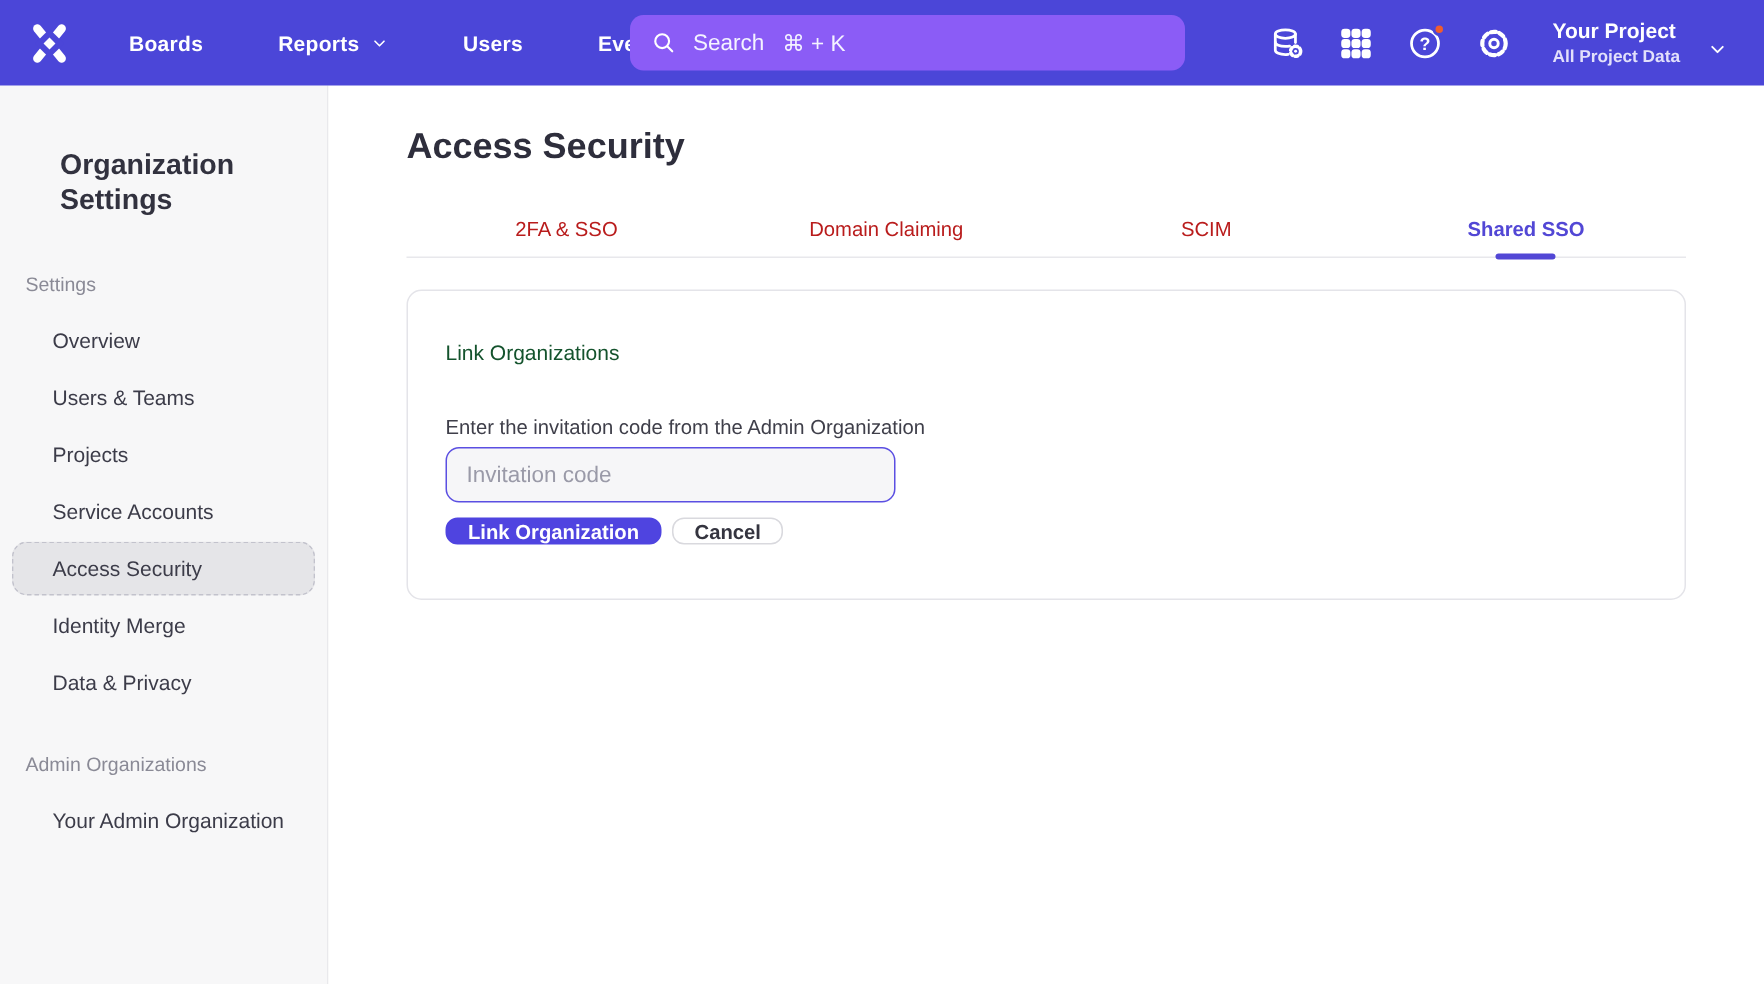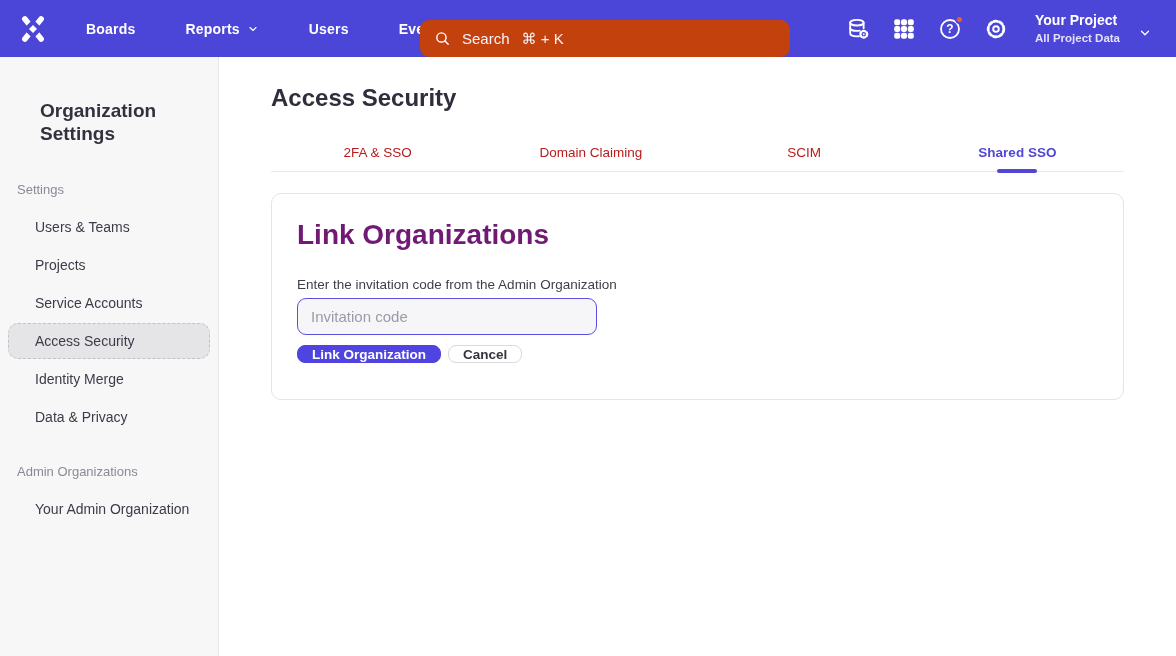--- a/index.html
+++ b/index.html
@@ -12,22 +12,22 @@
     padding:0 24px 0 18px; position:relative;
   }
   .logo { width:30px; height:30px; display:flex; align-items:center; justify-content:center; cursor:pointer; }
   .topnav { display:flex; align-items:flex-end; margin-left:38px; gap:4px; }
   .topnav-item {
     color:#fff; font-size:14px; font-weight:600; letter-spacing:.2px;
     padding:8px 0; margin-right:46px; display:flex; align-items:center; gap:7px; cursor:pointer;
   }
   .chev { width:12px; height:12px; stroke:#fff; stroke-width:2.2; fill:none; stroke-linecap:round; stroke-linejoin:round; }
   .search-pill {
-    position:absolute; left:420px; top:20px; width:370px; height:37px;
-    background:#c2410c; border-radius:9px; display:flex; align-items:center;
+    position:absolute; left:420px; top:10px; width:370px; height:37px;
+    background:#8b5cf6; border-radius:9px; display:flex; align-items:center;
     padding:0 14px; cursor:text;
   }
   .search-pill svg { width:17px; height:17px; stroke:#fff; stroke-width:2; fill:none; stroke-linecap:round; }
   .search-label { color:#f4f3ff; font-size:15px; margin-left:11px; font-weight:500; }
   .search-shortcut { color:#f4f3ff; font-size:15px; margin-left:12px; font-weight:500; }
   .topbar-right { margin-left:auto; display:flex; align-items:center; }
   .icon-btn {
     width:46px; height:40px; display:flex; align-items:center; justify-content:center;
     cursor:pointer; position:relative; color:#fff;
   }
@@ -76,21 +76,21 @@
   .tab .underline {
     display:none; position:absolute; bottom:-2px; left:50%; transform:translateX(-50%);
     width:40px; height:4px; border-radius:2px; background:#5247d5;
   }
   .tab.active .underline { display:block; }
 
   .card {
     margin-top:21px; border:1px solid #e4e4e9; border-radius:10px; background:#fff;
     padding:28px 25px 26px 25px; height:207px;
   }
-  .card-title { font-size:28px; font-weight:700; color:#701a75; line-height:26px; }
+  .card-title { font-size:14px; font-weight:400; color:#14532d; line-height:26px; }
   .field-label { font-size:13.5px; color:#3f3f4a; margin-top:28px; line-height:18px; display:block; }
   .invite-input {
     margin-top:4px; width:300px; height:37px; border:1px solid #5b4fe2; border-radius:9px;
     background:#f6f6f8; padding:0 13px; font-size:15px; color:#34343f; outline:none; display:block;
     font-family:"Liberation Sans", sans-serif;
   }
   .invite-input::placeholder { color:#9a9aa8; }
   .btn-row { margin-top:10px; display:flex; gap:7px; }
   .btn {
     height:18px; border-radius:8px; font-size:13.5px; font-weight:600; cursor:pointer;
@@ -193,20 +193,24 @@
 
 <div class="shell">
 
   <aside class="sidebar">
     <h1 class="sidebar-title">Organization Settings</h1>
 
     <div class="section-label">Settings</div>
     <nav class="side-items">
       <div class="side-item">
           <span class="pill"></span>
+          <span class="lbl">Overview</span>
+        </div>
+      <div class="side-item">
+          <span class="pill"></span>
           <span class="lbl">Users &amp; Teams</span>
         </div>
       <div class="side-item">
           <span class="pill"></span>
           <span class="lbl">Projects</span>
         </div>
       <div class="side-item">
           <span class="pill"></span>
           <span class="lbl">Service Accounts</span>
         </div>

